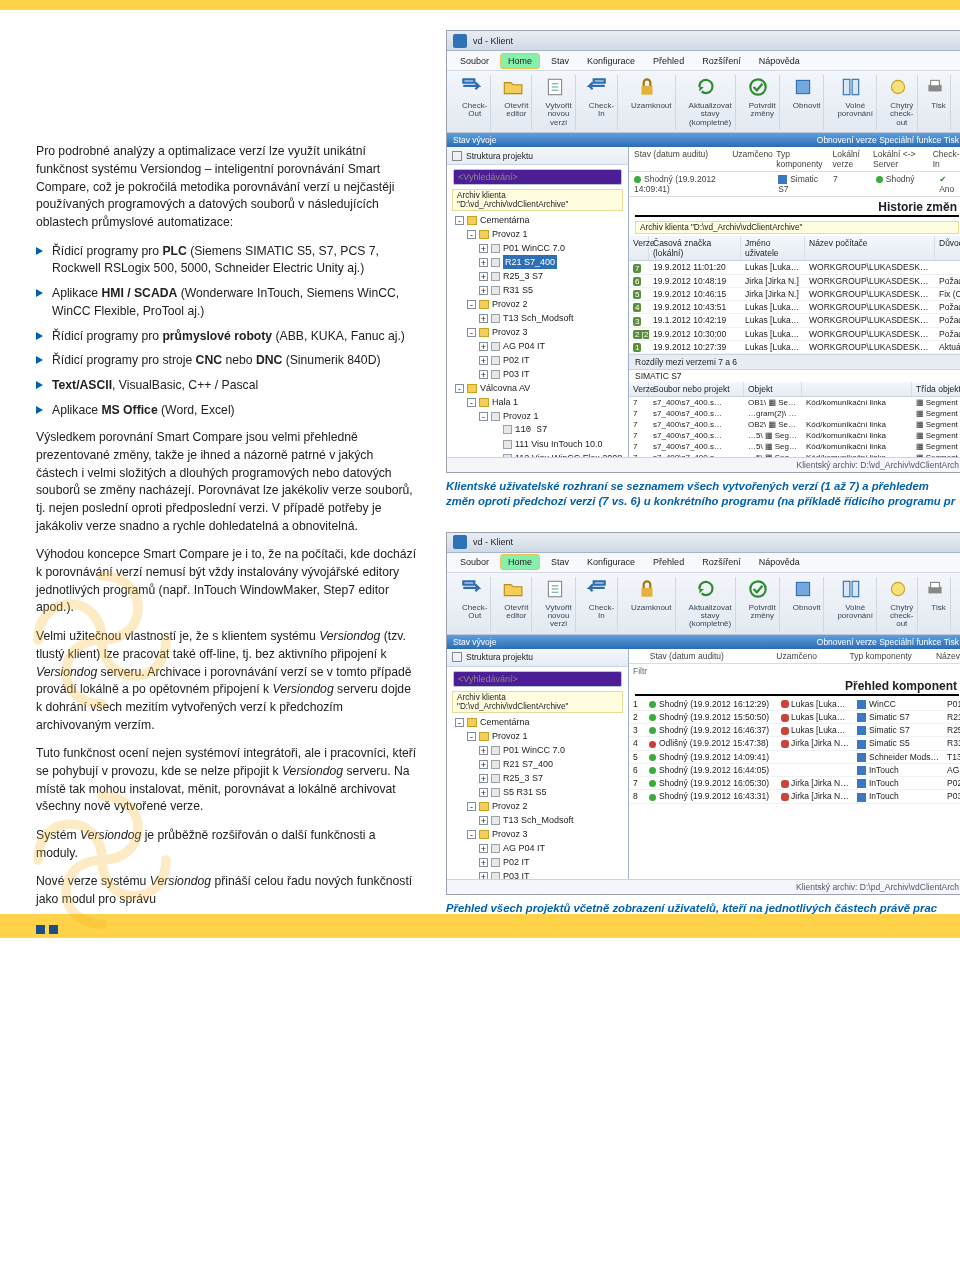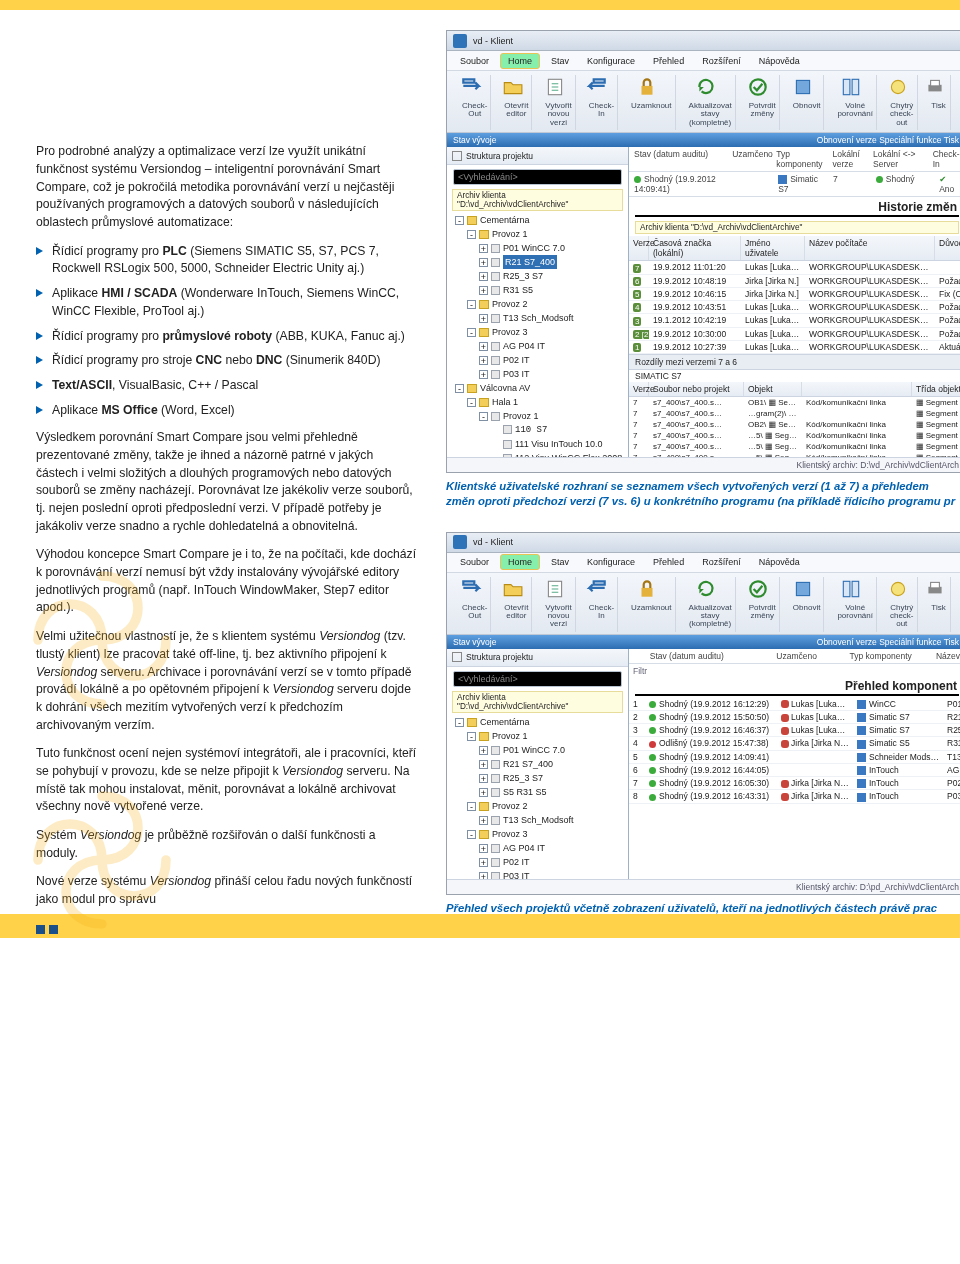--- a/index.html
+++ b/index.html
@@ -49,21 +49,21 @@
   .rgroup{ display:flex; flex-direction:column; align-items:center; padding:0 3px; border-right:1px solid #d0d7e1;}
   .rgroup:last-child{border-right:none;}
   .rgroup .icons{ display:flex; gap:5px; }
   .ribicon{ width:24px;height:24px; display:flex; align-items:center;justify-content:center; }
   .ribicon svg{width:22px;height:22px;}
   .rgroup .lbl{ font-size:8px; color:#3a4656; margin-top:3px; text-align:center; line-height:1.05; max-width:60px;margin-left:8px;}
   .bluebar{ background:linear-gradient(#5e9fe0,#2c6db2); color:#fff; height:14px; display:flex; align-items:center; padding:0 6px; font-size:8.5px;}
   .splitpane{ display:flex; height:310px;}
   .tree-pane{ width:182px; border-right:1px solid #9fb1c6; background:#fff; overflow:hidden;}
   .tree-head{ background:linear-gradient(#f4f7fb,#e6ecf4); height:18px; display:flex;align-items:center;padding:0 5px; border-bottom:1px solid #cbd4e0; font-size:8.5px;}
-  .searchbox{ margin:4px 6px; border:1px solid #b9c4d2; border-radius:2px; height:16px; display:flex;align-items:center;padding:0 4px; background:#000000;}
+  .searchbox{ margin:4px 6px; border:1px solid #b9c4d2; border-radius:2px; height:16px; display:flex;align-items:center;padding:0 4px; background:#4c1d95;}
   .tree{ margin:2px 4px; font-size:9px;}
   .tree .node{ padding:0 0 0 10px; line-height:14px; white-space:nowrap;}
   .tree .ico-sq{ display:inline-block;width:9px;height:9px;border:1px solid #7f8fa4;background:#fff;text-align:center;line-height:8px;font-size:9px;margin-right:3px;vertical-align:middle;}
   .tree .fico{ display:inline-block;width:10px;height:9px;background:#f3cf5a;border:1px solid #c9a21f;margin-right:3px;vertical-align:middle;}
   .tree .dico{ display:inline-block;width:9px;height:9px;background:#e8e8e8;border:1px solid #9aa2ad;margin-right:3px;vertical-align:middle;}
   .tree .sel{ background:#2f6fb3; color:#fff; padding:0 2px; display:inline-block;}
   .right-pane{ flex:1; background:#fff; overflow:hidden; display:flex; flex-direction:column;}
   .rp-headrow{ display:flex; font-size:8.5px; color:#444; border-bottom:1px solid #d6dde7;}
   .rp-headrow div{ padding:2px 5px;}
   .hist-title{ text-align:right; font-weight:700; font-size:12px; padding:3px 8px 1px 0;}

